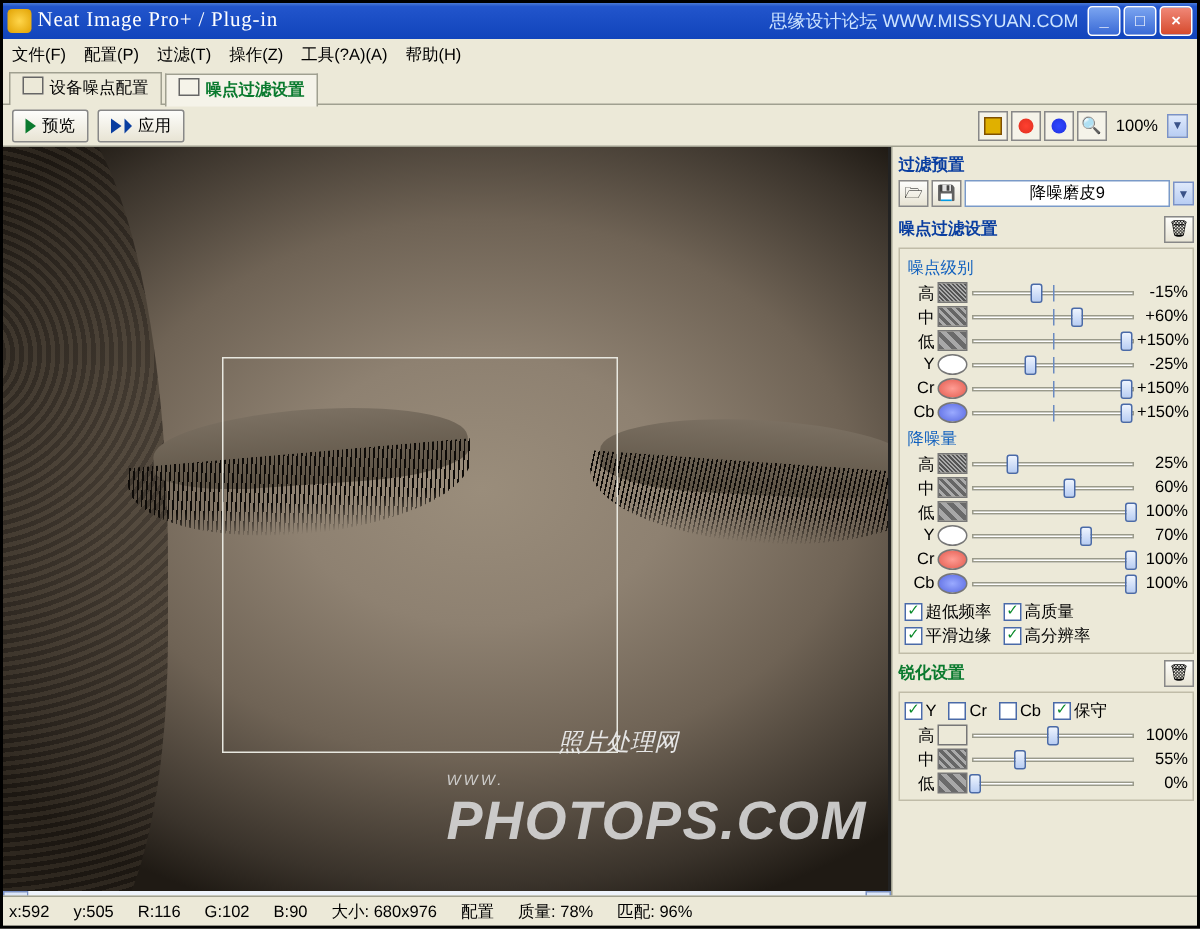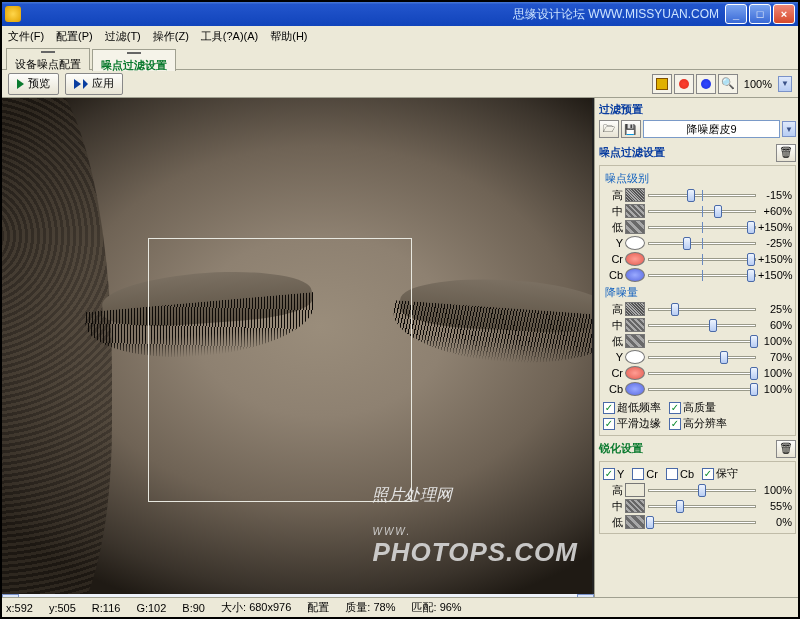--- a/index.html
+++ b/index.html
@@ -10,21 +10,21 @@
 .title-bar .spacer{flex:1;}
 .title-bar .badge{color:#cde4ff;font-size:12px;margin-right:6px;}
 .win-btns{display:flex;gap:2px;}
 .win-btn{width:22px;height:20px;border:1px solid #fff;border-radius:3px;display:flex;align-items:center;justify-content:center;color:#fff;font-weight:bold;font-size:11px;}
 .win-min{background:linear-gradient(#7aa4f0,#3a6ad6);}
 .win-max{background:linear-gradient(#7aa4f0,#3a6ad6);}
 .win-close{background:linear-gradient(#f08878,#d64a2c);}
 .menu-bar{height:20px;display:flex;align-items:center;padding:0 6px;gap:12px;background:#ece9d8;}
 .menu-item{cursor:default;}
 .tab-strip{height:24px;display:flex;align-items:center;padding:2px 4px 0 4px;background:#ece9d8;border-bottom:1px solid #a0a090;}
-.tab{height:22px;border:1px solid #a0a090;border-bottom:none;padding:2px 8px;display:flex;align-items:center;gap:4px;background:#ece9d8;margin-right:2px;flex-direction:column;}
+.tab{height:22px;border:1px solid #a0a090;border-bottom:none;padding:2px 8px;display:flex;gap:4px;background:#ece9d8;margin-right:2px;}
 .tab.active{background:#f5f3e9;position:relative;top:1px;}
 .tab .tab-ico{width:14px;height:12px;border:1px solid #666;display:inline-block;}
 .tab.active span:last-child{color:#0a7a2e;font-weight:bold;}
 .toolbar{height:28px;display:flex;align-items:center;padding:2px 6px;background:#ece9d8;border-bottom:1px solid #a0a090;}
 .tbtn{height:22px;border:1px solid #888;background:linear-gradient(#fdfdfb,#e8e4d4);display:flex;align-items:center;padding:0 8px;gap:4px;margin-right:6px;border-radius:2px;}
 .tbtn .tri{width:0;height:0;border-top:5px solid transparent;border-bottom:5px solid transparent;}
 .tri-play{border-left:7px solid #0a7a2e;}
 .tri-apply{border-left:7px solid #0a3ea0;}
 .tri-apply2{border-left:5px solid #0a3ea0;margin-left:-2px;}
 .rt-icons{margin-left:auto;display:flex;align-items:center;gap:2px;}
@@ -40,31 +40,31 @@
 .canvas-img::before{content:"";position:absolute;left:-40px;top:-30px;width:150px;height:560px;background:repeating-radial-gradient(circle at 10% 30%,#1a1510 0 3px,#3a3228 3px 6px);opacity:0.55;border-radius:50% 60% 40% 50%;}
 .eye{position:absolute;width:210px;height:50px;border-radius:60% 60% 40% 40%;background:linear-gradient(#7b7062,#5c5244);}
 .eye.l{left:100px;top:175px;transform:rotate(-4deg);}
 .eye.r{right:-18px;top:182px;transform:rotate(3deg);}
 .lash{position:absolute;width:230px;height:54px;background:repeating-linear-gradient(98deg,transparent 0 2px,#0d0a07 2px 3px);border-radius:0 0 70% 70%/0 0 110% 110%;-webkit-mask:linear-gradient(#000 60%,transparent);mask:linear-gradient(#000 60%,transparent);}
 .lash.l{left:84px;top:204px;transform:rotate(-5deg);}
 .lash.r{right:-30px;top:210px;transform:rotate(4deg);}
 .sel{position:absolute;left:146px;top:140px;width:264px;height:264px;border:1px solid #e8e8e0;}
 .wm{position:absolute;right:14px;bottom:26px;color:#d8d8d8;opacity:.9;text-align:left;font-family:Arial;}
 .wm .s{font-size:10px;letter-spacing:2px;}
-.wm .b{font-size:26px;font-weight:800;letter-spacing:1px;}
+.wm .b{font-size:36px;font-weight:800;letter-spacing:1px;}
 .wm2{position:absolute;right:140px;bottom:88px;color:#e6e6e6;font-size:16px;}
 .hscroll{position:absolute;bottom:0;left:0;right:0;height:18px;background:#ece9d8;display:flex;}
 .hscroll .arr,.vscroll .arr{width:17px;height:17px;background:linear-gradient(#dfe9fb,#b8cdf3);border:1px solid #7a92c8;display:flex;align-items:center;justify-content:center;color:#3a5288;font-size:9px;}
 .hscroll .trk{flex:1;background:#eef3fb;}
 .side{width:204px;background:#ece9d8;border-left:1px solid #a0a090;overflow:hidden;display:flex;flex-direction:column;padding:2px 2px 0 4px;}
 .panel-lbl{color:#0a3ea0;font-weight:bold;padding:2px 0;}
 .panel-lbl.green{color:#0a7a2e;}
 .row{display:flex;align-items:center;gap:2px;margin:1px 0;}
 .mini-btn{width:20px;height:18px;border:1px solid #888;background:linear-gradient(#fdfdfb,#e8e4d4);display:flex;align-items:center;justify-content:center;font-size:10px;}
-.preset-dd{flex:1;height:18px;border:1px solid #7a9ac8;background:#fff;display:flex;align-items:center;justify-content:center;}
+.preset-dd{flex:1;height:18px;border:1px solid #7a9ac8;background:#fff;display:flex;justify-content:center;}
 .dd-arr{width:14px;height:16px;border:1px solid #7a92c8;background:linear-gradient(#dfe9fb,#b8cdf3);display:flex;align-items:center;justify-content:center;color:#3a5288;font-size:8px;}
 .group{border:1px solid #c0bca8;padding:3px 3px 3px 3px;margin-top:2px;}
 .sub{color:#1060be;margin:2px 0 1px 2px;font-family:Liberation Mono, monospace;}
 .srow{display:flex;align-items:center;height:16px;}
 .srow .lab{width:20px;text-align:right;margin-right:2px;}
 .swatch{width:20px;height:14px;border:1px solid #777;margin-right:3px;flex:0 0 20px;}
 .tex-h{background:repeating-linear-gradient(45deg,#555 0 1px,#aaa 1px 2px);}
 .tex-m{background:repeating-linear-gradient(45deg,#666 0 2px,#aaa 2px 4px);}
 .tex-l{background:repeating-linear-gradient(45deg,#6a6a6a 0 3px,#a8a8a8 3px 6px);}
 .cir{border-radius:50%;}
@@ -80,20 +80,21 @@
 .cb{width:12px;height:12px;border:1px solid #4a6aa8;background:#fff;display:flex;align-items:center;justify-content:center;color:#0a8a2a;font-size:10px;line-height:1;}
 .del-btn{margin-left:auto;width:20px;height:18px;border:1px solid #888;background:linear-gradient(#fdfdfb,#e8e4d4);display:flex;align-items:center;justify-content:center;}
 .status{position:absolute;bottom:0;left:0;right:0;height:20px;background:#ece9d8;border-top:1px solid #a0a090;display:flex;align-items:center;padding:0 4px;gap:16px;}
 .status span{white-space:nowrap;}
 </style>
 </head>
 <body>
 
 <div class="title-bar">
   <div class="ico"></div>
+  <div class="txt">Neat Image Pro+ / Plug-in</div>
   <div class="spacer"></div>
   <div class="badge">思缘设计论坛   WWW.MISSYUAN.COM</div>
   <div class="win-btns">
     <div class="win-btn win-min">_</div>
     <div class="win-btn win-max">□</div>
     <div class="win-btn win-close">×</div>
   </div>
 </div>
 
 <div class="menu-bar">

